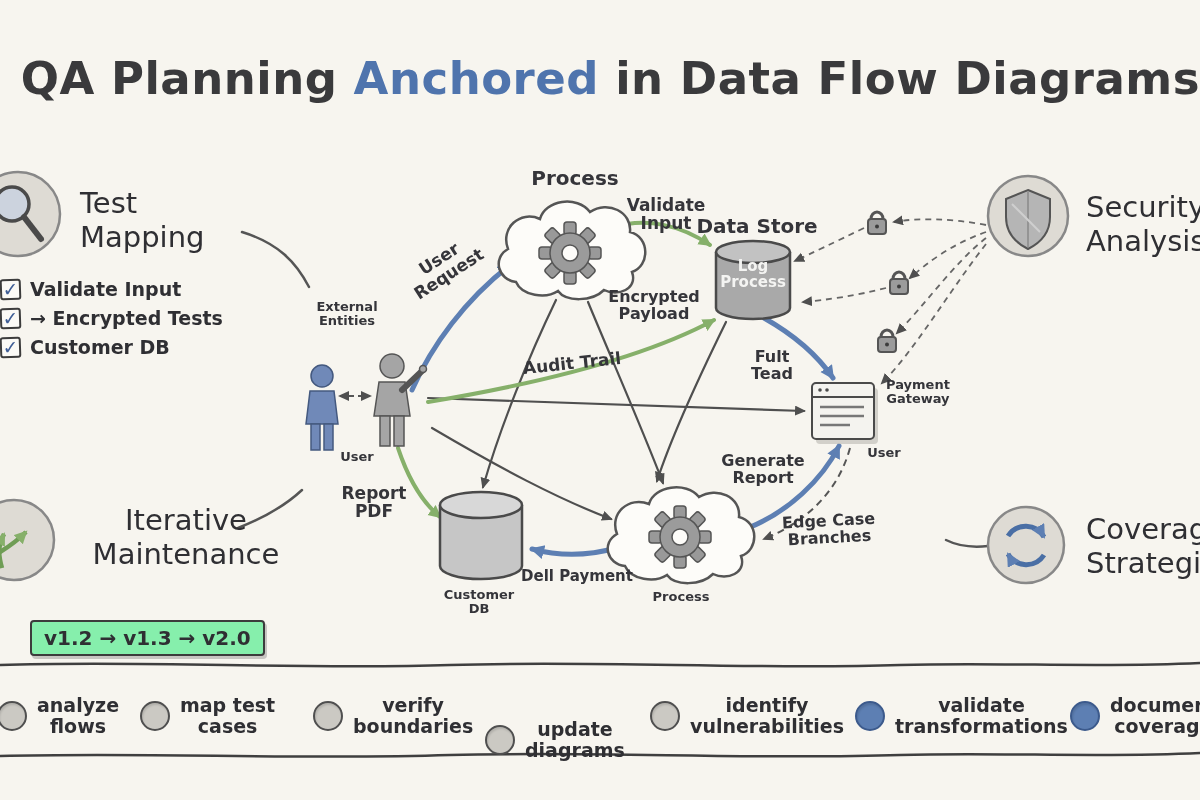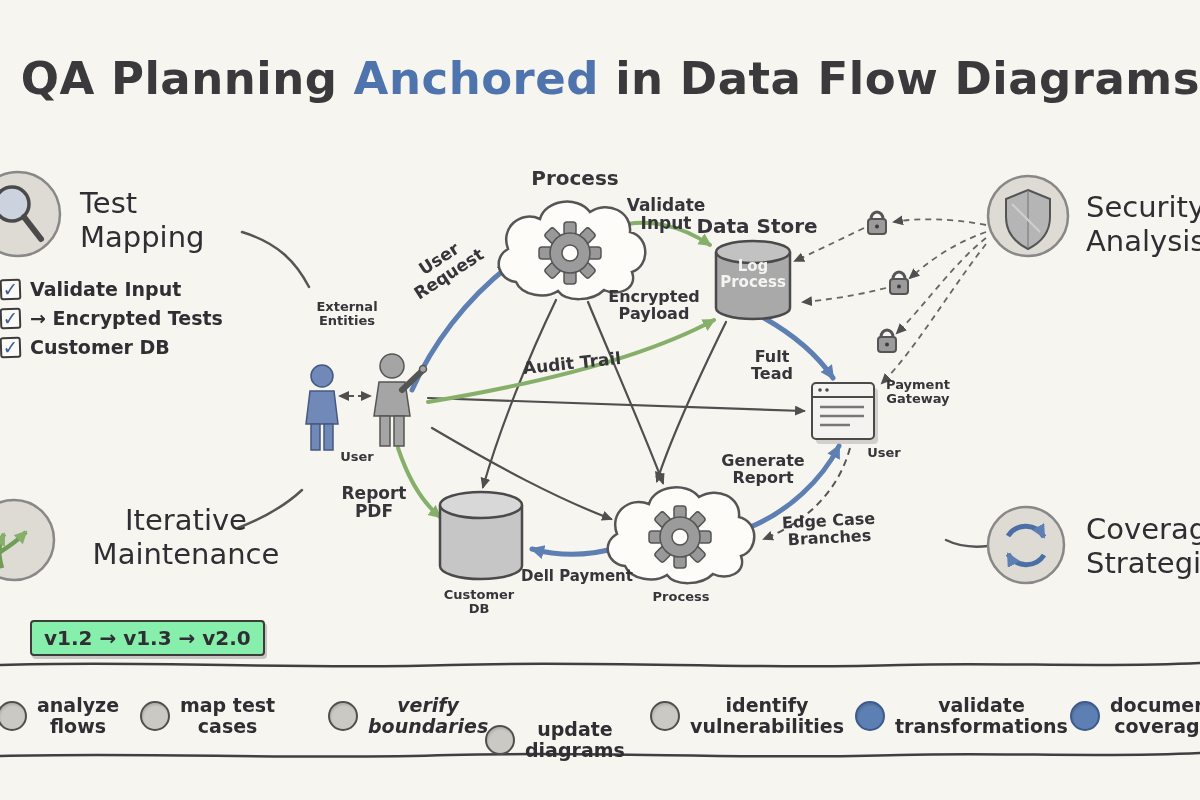--- a/index.html
+++ b/index.html
@@ -349,21 +349,21 @@
   <div class="strip-item" style="left:-3px;">
     <span class="strip-circle"></span>
     <span class="strip-label">analyze
 flows</span>
   </div>
   <div class="strip-item" style="left:140px;">
     <span class="strip-circle"></span>
     <span class="strip-label">map test
 cases</span>
   </div>
-  <div class="strip-item" style="left:328px;font-style:italic;">
+  <div class="strip-item" style="left:313px;">
     <span class="strip-circle"></span>
     <span class="strip-label">verify
 boundaries</span>
   </div>
   <div class="strip-item" style="left:485px;margin-top:24px;">
     <span class="strip-circle"></span>
     <span class="strip-label">update
 diagrams</span>
   </div>
   <div class="strip-item" style="left:650px;">

